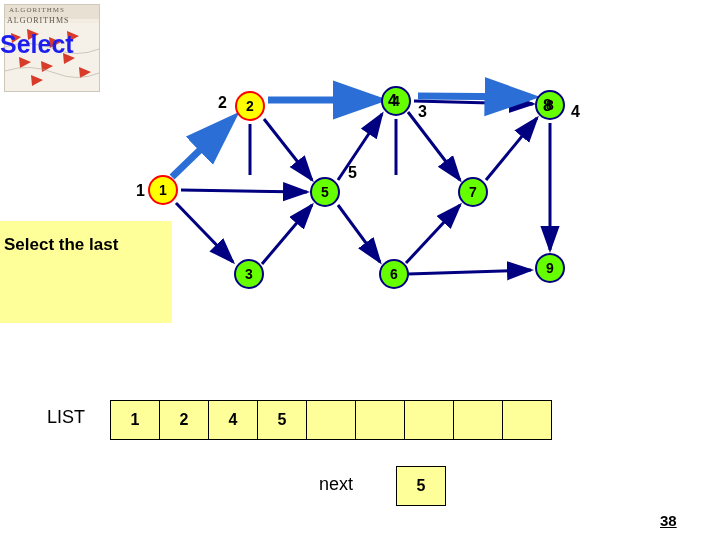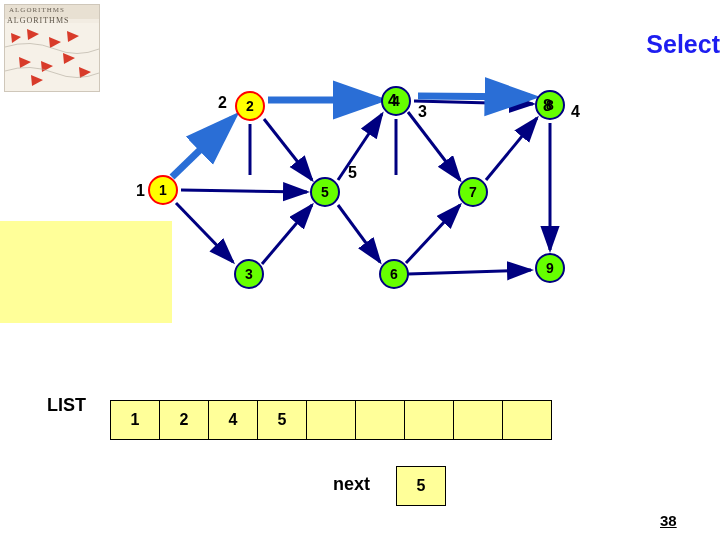--- a/index.html
+++ b/index.html
@@ -23,21 +23,21 @@
     letter-spacing:1px;font-family:"Liberation Serif", serif;
   }
   .book .sub{
     position:absolute;left:2px;top:11px;font-size:8px;color:#5d5549;
     letter-spacing:1px;font-family:"Liberation Serif", serif;
   }
   .book .art{position:absolute;left:0;top:18px;width:94px;height:68px;}
 
   
   .page-title{
-    position:absolute;left:0;top:30px;width:720px;text-align:right;
+    position:absolute;left:0;top:30px;width:720px;text-align:left;
     font-size:25px;font-weight:bold;color:#1d1df0;
   }
 
   
   .caption-box{
     position:absolute;left:0px;top:221px;width:172px;height:102px;
     background:#ffff99;
   }
   .caption-text{
     position:absolute;left:4px;top:12px;width:166px;
@@ -46,36 +46,36 @@
 
   
   #graph{position:absolute;left:0;top:0;width:720px;height:540px;}
 
   
   .nodelabel{font-size:14px;font-weight:bold;fill:#000;text-anchor:middle;dominant-baseline:middle;font-family:"Liberation Sans", sans-serif;}
   .edgelabel{font-size:16px;font-weight:bold;fill:#000;font-family:"Liberation Sans", sans-serif;}
 
   
   .list-label{
-    position:absolute;left:47px;top:395px;font-size:18px;font-weight:bold;color:#000;
+    position:absolute;left:47px;top:407px;font-size:18px;font-weight:normal;color:#000;
   }
   .list-cells{
     position:absolute;left:110px;top:400px;height:38px;
     display:flex;
   }
   .cell{
     width:48px;height:38px;border:1px solid #000;margin-left:-1px;
     background:#ffff99;
     display:flex;align-items:center;justify-content:center;
     font-size:16px;font-weight:bold;color:#000;
   }
   .cell:first-child{margin-left:0;}
 
   .next-label{
-    position:absolute;left:333px;top:474px;font-size:18px;font-weight:bold;color:#000;
+    position:absolute;left:319px;top:474px;font-size:18px;font-weight:normal;color:#000;
   }
   .next-cell{
     position:absolute;left:396px;top:466px;width:48px;height:38px;
     border:1px solid #000;background:#ffff99;
     display:flex;align-items:center;justify-content:center;
     font-size:16px;font-weight:bold;color:#000;
   }
 
   .page-number{
     position:absolute;left:660px;top:512px;font-size:15px;font-weight:bold;color:#000;text-decoration:underline;
@@ -107,20 +107,21 @@
         <path d="M0 24 q25 -8 50 2 q22 9 44 0"></path>
         <path d="M0 48 q25 -8 50 2 q22 9 44 0"></path>
       </g>
     </svg>
   </div>
 
   <div class="page-title">Select</div>
 
   <div class="caption-box">
     <div class="caption-text">
+      <div>Select the last</div>
     </div>
   </div>
 
   <svg id="graph">
     <defs>
       <marker id="arrDark" markerWidth="10" markerHeight="10" refX="8" refY="3.2" orient="auto" markerUnits="strokeWidth">
         <path d="M0,0 L9,3.2 L0,6.4 z" fill="#000080"></path>
       </marker>
       <marker id="arrBlue" markerWidth="8" markerHeight="8" refX="6.5" refY="2.8" orient="auto" markerUnits="strokeWidth">
         <path d="M0,0 L8,2.8 L0,5.6 z" fill="#2a6ed6"></path>

